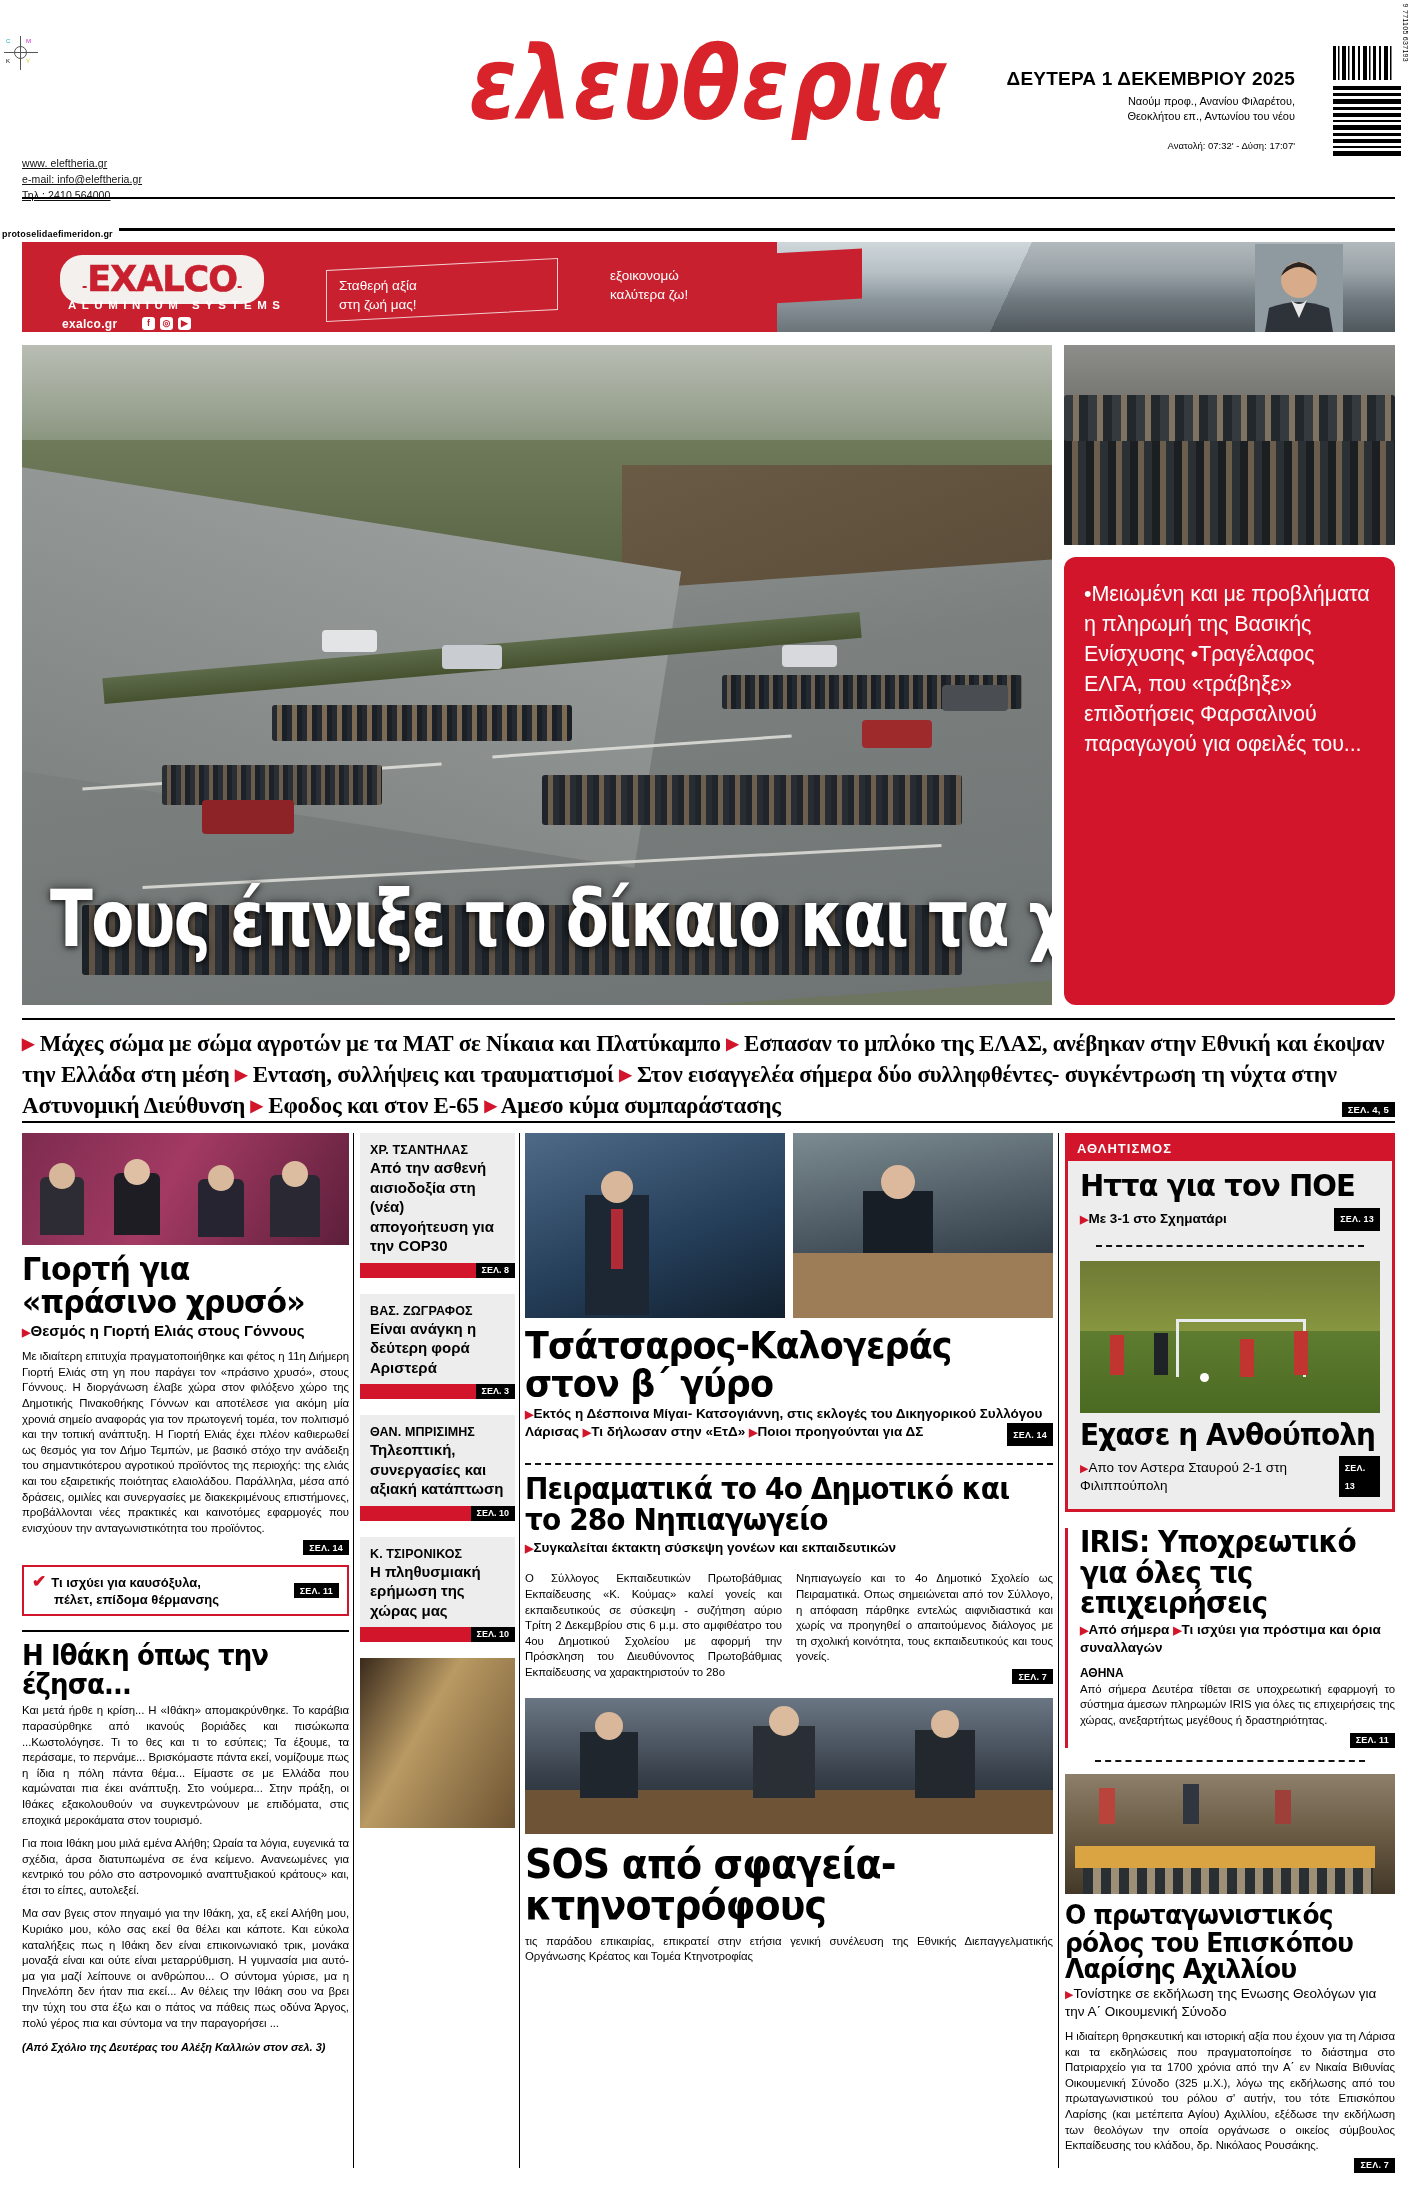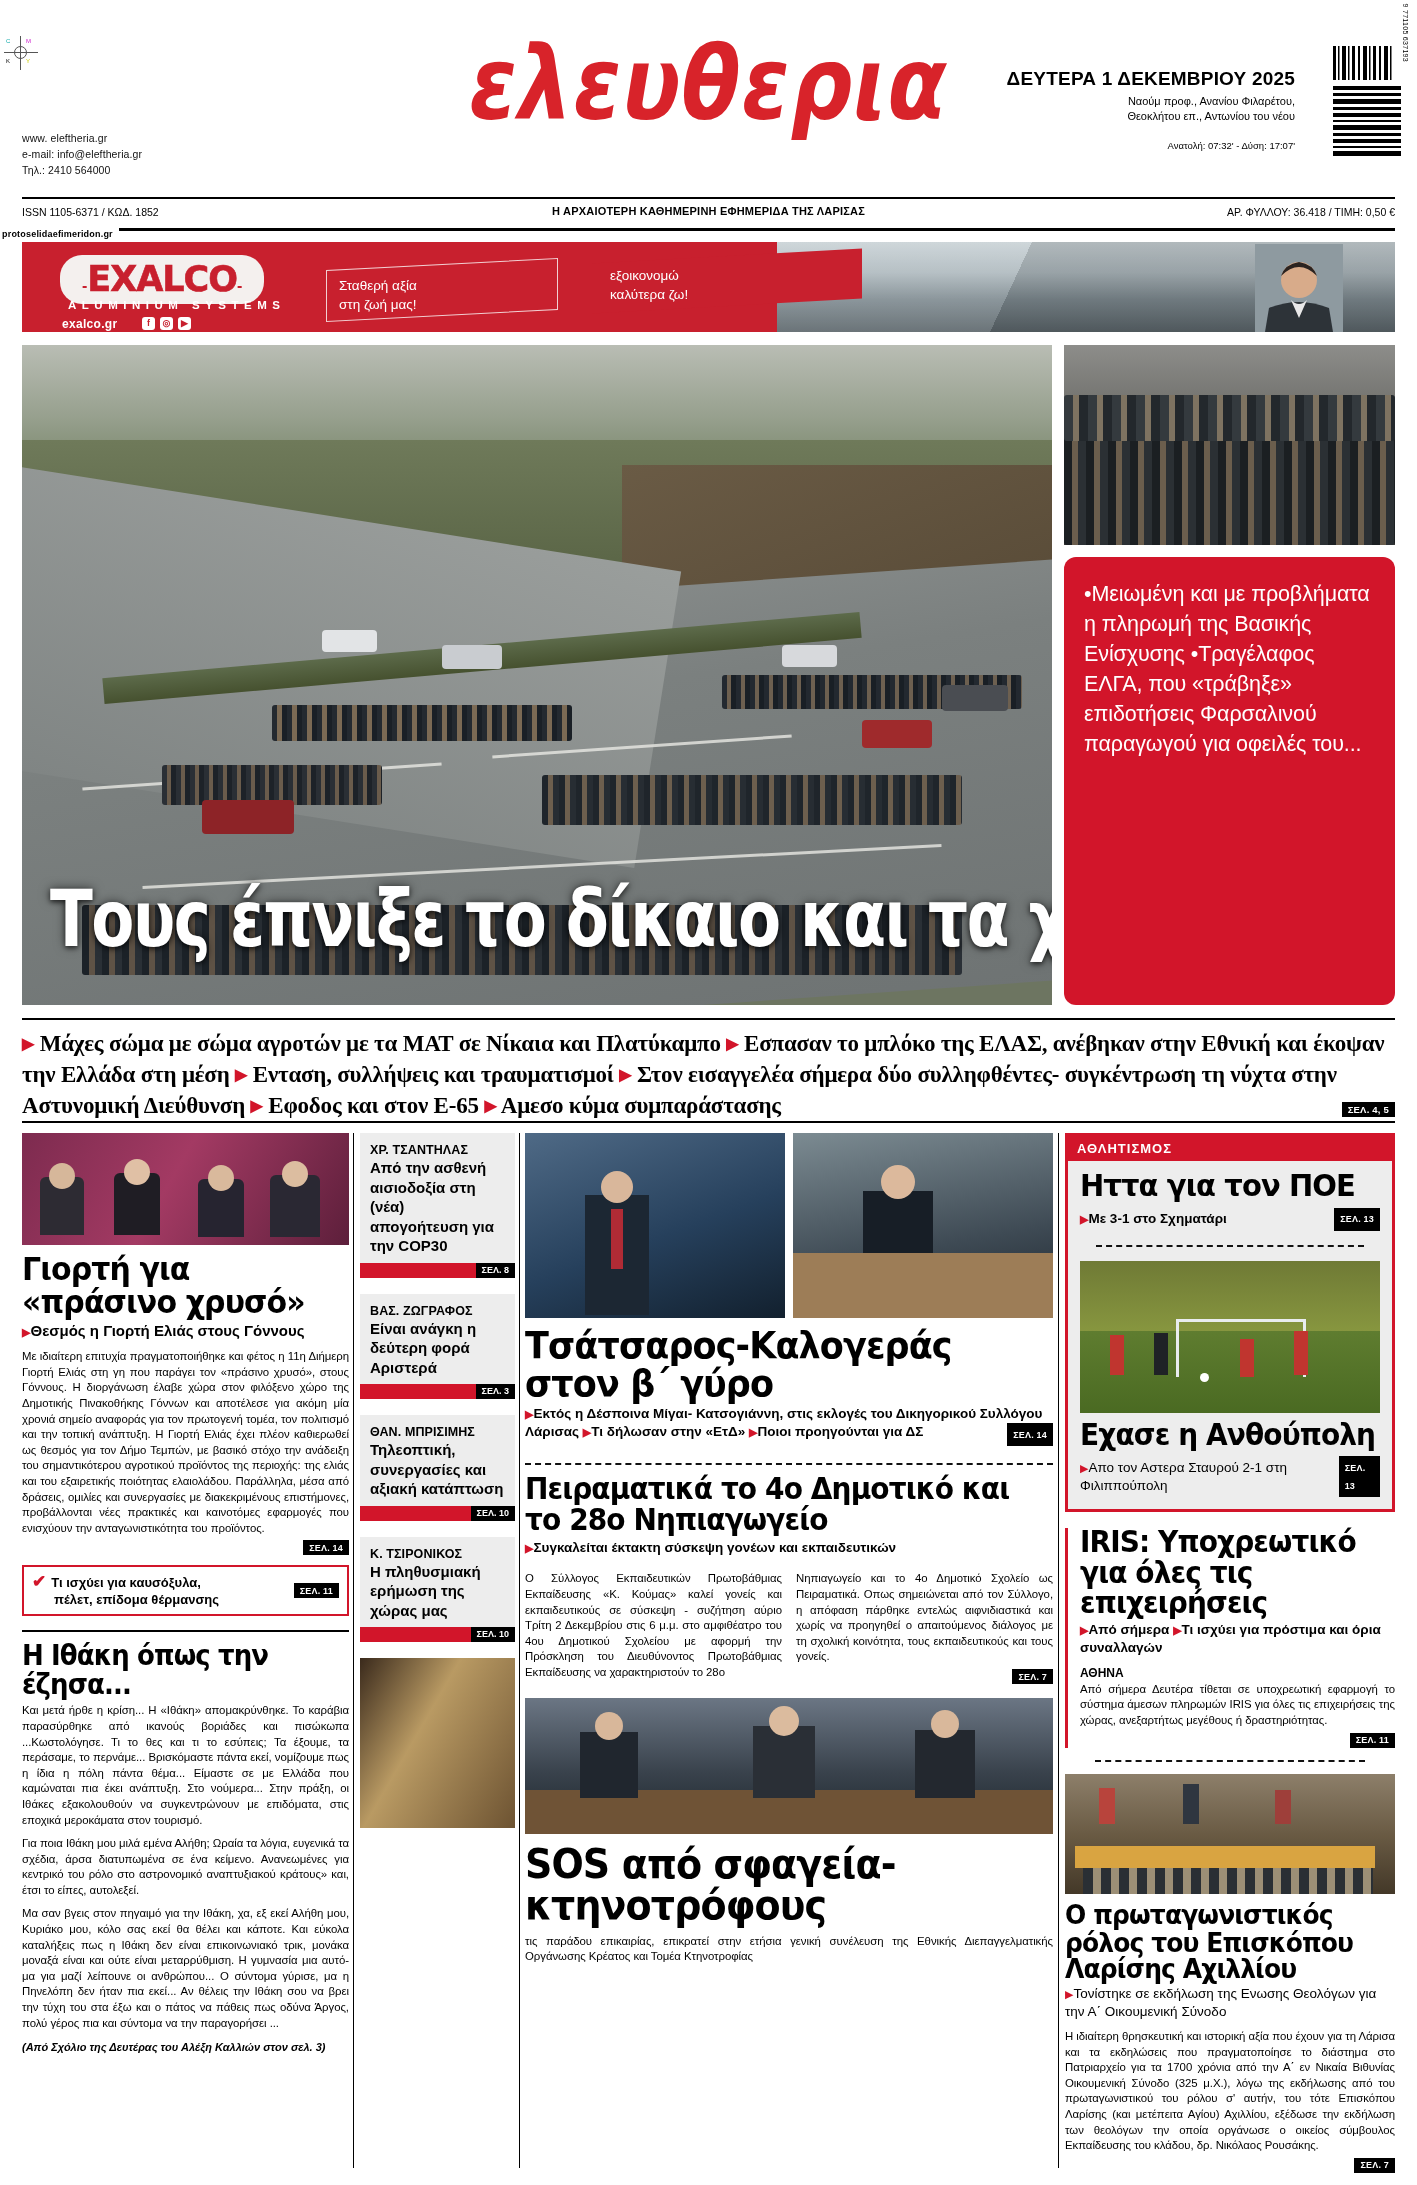--- a/index.html
+++ b/index.html
@@ -21,21 +21,21 @@
   .regmark::after { top: 16px; left: 0; height: 1px; width: 34px; }
   .regmark .circ {
     position: absolute; left: 10px; top: 10px; width: 13px; height: 13px;
     border: 1px solid #555; border-radius: 50%;
   }
   .regmark .lbl { position: absolute; font-size: 6px; color: #777; }
 
   
   .header { position: absolute; left: 0; top: 18px; width: 1417px; height: 205px; }
 
-  .hdr-left { position: absolute; left: 22px; top: 112px; font-size: 10.5px; line-height: 16px; color: #111; letter-spacing: .1px;}
+  .hdr-left { position: absolute; left: 22px; top: 137px; font-size: 10.5px; line-height: 16px; color: #111; letter-spacing: .1px; text-decoration: underline;}
 
   .masthead { position: absolute; left: 0; top: 20px; width: 1417px; text-align: center; }
   .masthead .word {
     font-family: "DejaVu Sans", sans-serif;
     font-weight: bold; font-style: italic;
     font-size: 86px; letter-spacing: 1px;
     color: #d8232a; line-height: 92px;
     transform: scaleY(1.18);
     display: inline-block;
   }
@@ -347,25 +347,20 @@
             <rect x="2" y="89" width="68" height="3"></rect>
           <rect x="2" y="95" width="68" height="4"></rect>
             <rect x="2" y="102" width="68" height="2"></rect>
           <rect x="2" y="107" width="68" height="5"></rect>
         </g>
       </svg>
       <div class="num">9 771105 637193</div>
     </div>
 
     <div class="rule rule-top"></div>
-    <div class="infoline">
-      <div class="l">ISSN 1105-6371 / ΚΩΔ. 1852</div>
-      <div class="c">Η ΑΡΧΑΙΟΤΕΡΗ ΚΑΘΗΜΕΡΙΝΗ ΕΦΗΜΕΡΙΔΑ ΤΗΣ ΛΑΡΙΣΑΣ</div>
-      <div class="r">ΑΡ. ΦΥΛΛΟΥ: 36.418 / ΤΙΜΗ: 0,50 €</div>
-    </div>
     <div class="rule rule-bot"></div>
   </div>
 
   <div class="siteflag">protoselidaefimeridon.gr</div>
 
   <div class="exalco">
     <div class="photo">
       
       
       

